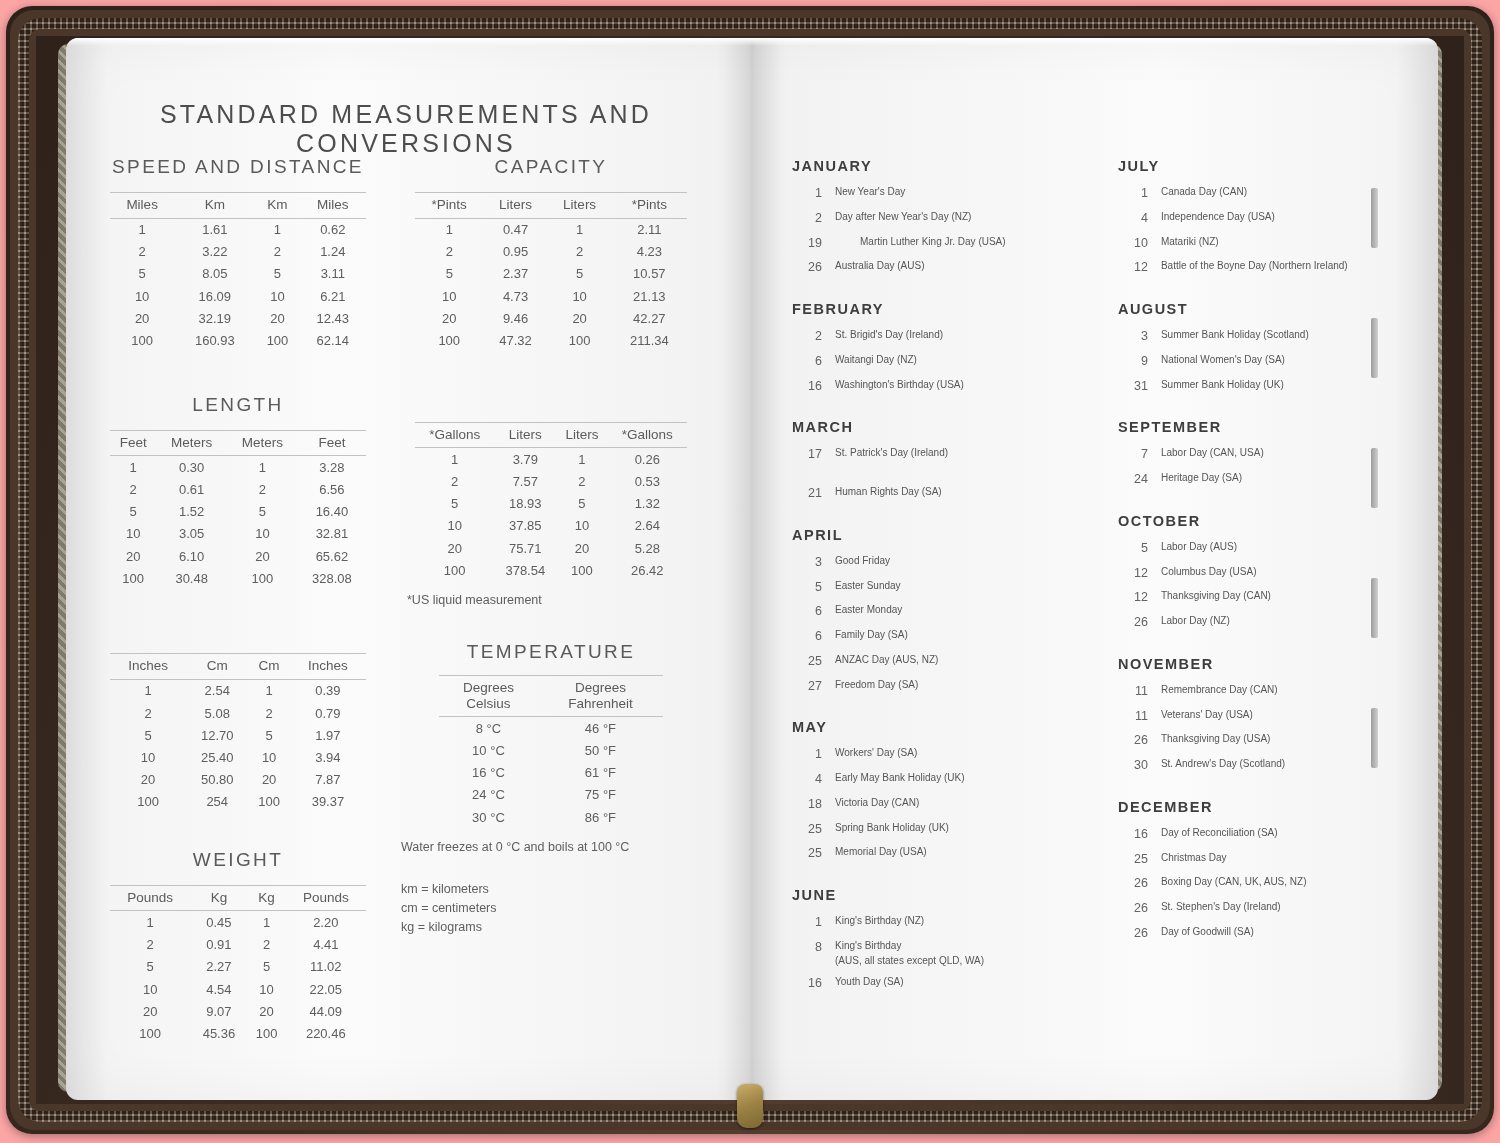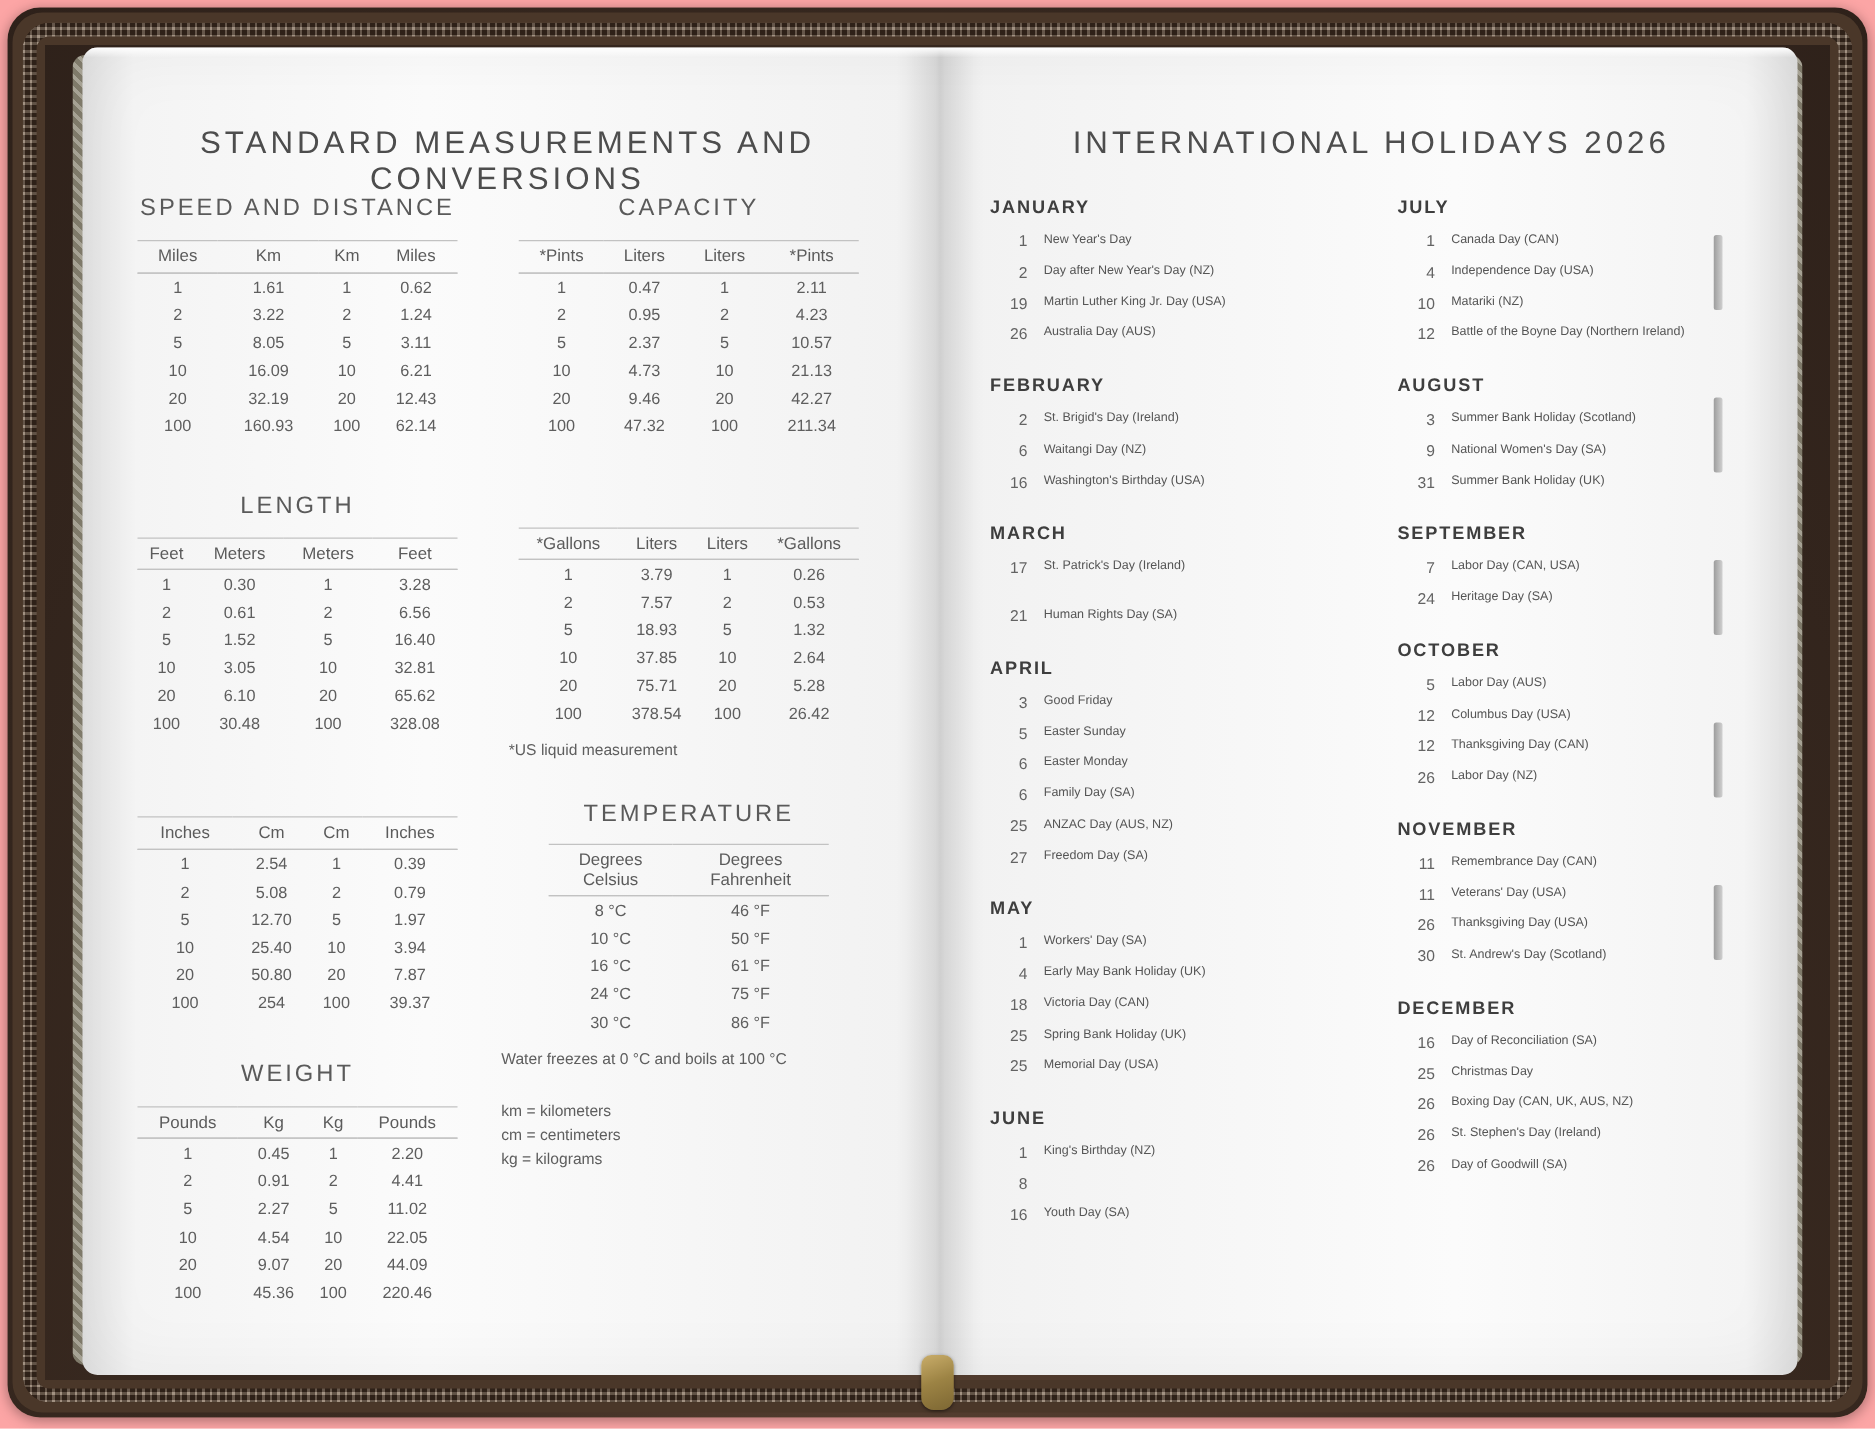--- a/index.html
+++ b/index.html
@@ -518,36 +518,33 @@
         </div>
 
         <div class="note" style="margin:12px 0 0 0px;">Water freezes at 0 °C and boils at 100 °C</div>
         <div class="note" style="margin:28px 0 0 0px;">km = kilometers</div>
         <div class="note" style="margin:5px 0 0 0px;">cm = centimeters</div>
         <div class="note" style="margin:5px 0 0 0px;">kg = kilograms</div>
       </div>
     </div>
 
     <div class="page right">
-      <div style="position:absolute; left:40px; top:62px; width:610px;">
-        <div class="page-title">INTERNATIONAL HOLIDAYS 2026</div>
-      </div>
 
       <div style="position:absolute; left:40px; top:120px; width:620px; display:flex; gap:22px;">
         <div style="width:310px;">
             <div class="month" style="margin: 0px 0px 10px;">JANUARY</div>
             <div class="hol-row" style="margin-bottom: 6px;">
               <div class="hol-day">1</div>
               <div class="hol-name">New Year's Day</div>
             </div>
             <div class="hol-row" style="margin-bottom: 6px;">
               <div class="hol-day">2</div>
               <div class="hol-name">Day after New Year's Day (NZ)</div>
             </div>
-            <div class="hol-row" style="margin-bottom: 6px;">
+            <div class="hol-row" style="margin-bottom: 6px; gap: 25px;">
               <div class="hol-day">19</div>
               <div class="hol-name">Martin Luther King Jr. Day (USA)</div>
             </div>
             <div class="hol-row" style="margin-bottom: 6px;">
               <div class="hol-day">26</div>
               <div class="hol-name">Australia Day (AUS)</div>
             </div>
             <div class="month" style="margin: 24px 0px 10px;">FEBRUARY</div>
             <div class="hol-row" style="margin-bottom: 6px;">
               <div class="hol-day">2</div>
@@ -616,20 +613,21 @@
               <div class="hol-day">25</div>
               <div class="hol-name">Memorial Day (USA)</div>
             </div>
             <div class="month" style="margin: 24px 0px 10px;">JUNE</div>
             <div class="hol-row" style="margin-bottom: 6px;">
               <div class="hol-day">1</div>
               <div class="hol-name">King's Birthday (NZ)</div>
             </div>
             <div class="hol-row" style="margin-bottom: 6px;">
               <div class="hol-day">8</div>
+              <div class="hol-name">King's Birthday<br>(AUS, all states except QLD, WA)</div>
             </div>
             <div class="hol-row" style="margin-bottom: 6px;">
               <div class="hol-day">16</div>
               <div class="hol-name">Youth Day (SA)</div>
             </div>
           </div>
         <div style="width:300px;">
             <div class="month" style="margin: 0px 0px 10px;">JULY</div>
             <div class="hol-row" style="margin-bottom: 6px;">
               <div class="hol-day">1</div>

